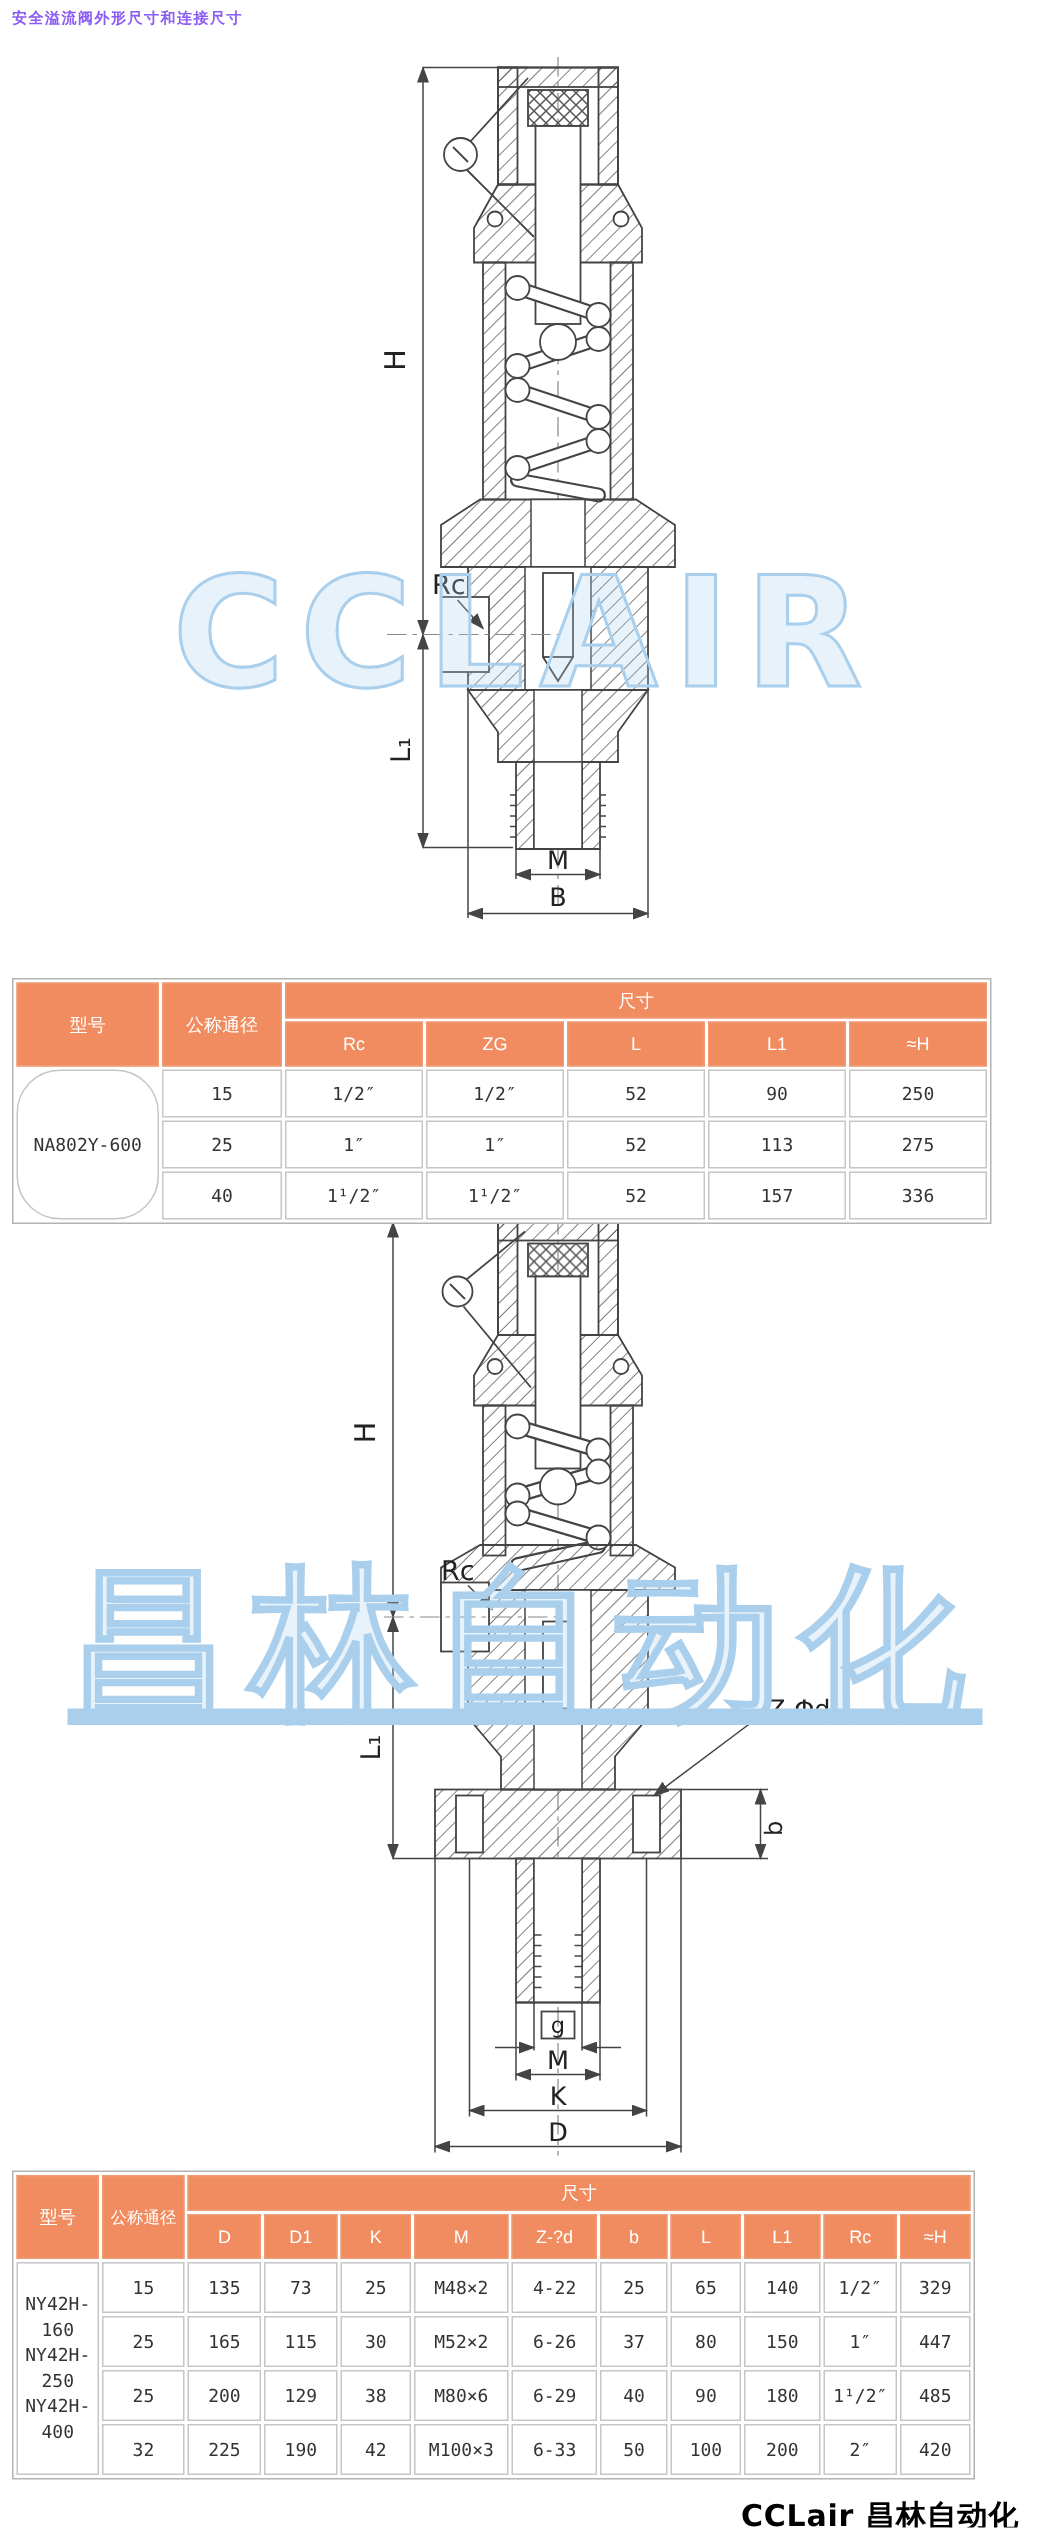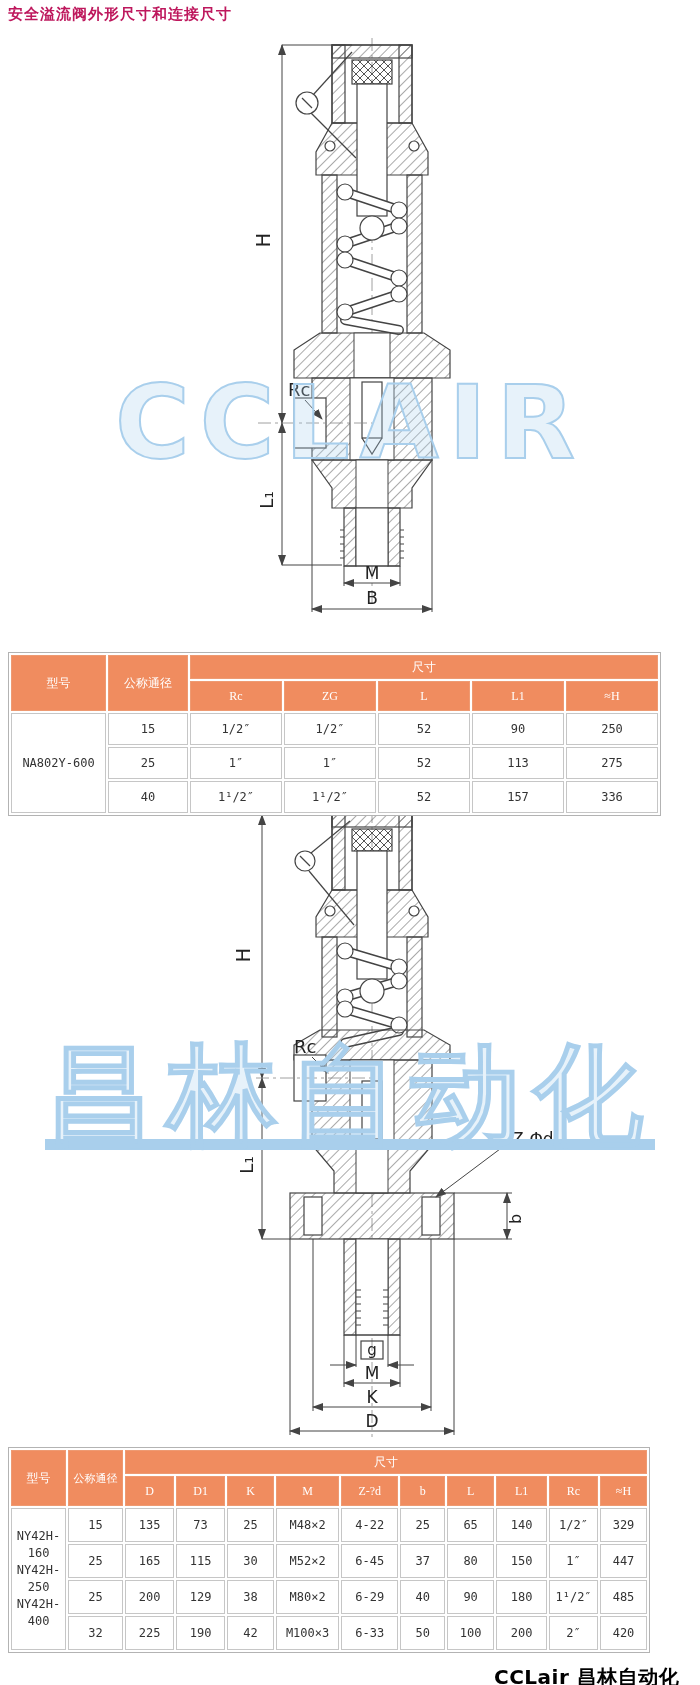--- a/index.html
+++ b/index.html
@@ -1,40 +1,40 @@
 <!DOCTYPE html>
 <html><head>
 <meta charset="utf-8">
 <style>
   html,body{margin:0;padding:0;}
   body{width:700px;height:1685px;position:relative;background:#fff;
        font-family:"DejaVu Sans",sans-serif;overflow:hidden;}
-  #title{position:absolute;top:5px;left:8px;font-weight:bold;font-size:15px;
-         color:#be185d;z-index:6;letter-spacing:1px;}
+  #title{position:absolute;top:5px;left:8px;font-weight:bold;font-size:10px;
+         color:#8b5cf6;z-index:6;letter-spacing:1px;}
   .drawing{position:absolute;left:0;z-index:2;pointer-events:none;}
   #svg1{top:30px;}
   #svg2{top:805px;}
   .wm{position:absolute;left:0;width:700px;text-align:center;font-weight:bold;
       line-height:1;color:rgba(169,207,236,0.28);-webkit-text-stroke:2px #a9cfec;
       z-index:5;pointer-events:none;white-space:nowrap;}
   #wm1{top:372px;font-size:102px;letter-spacing:10px;}
   #wm2{top:1040px;font-size:110px;letter-spacing:12px;text-decoration:underline;-webkit-text-stroke-width:1.5px;}
   .tblwrap{position:absolute;left:8px;width:642px;z-index:4;}
   #t1wrap{top:652px;}
   #t2wrap{top:1447px;}
   table.spec{border-collapse:separate;border-spacing:2px;background:#fff;
              border:1px solid #b3b3b3;table-layout:fixed;width:642px;}
   table.spec td{text-align:center;vertical-align:middle;
       font-family:"DejaVu Sans Mono",monospace;font-size:12px;color:#333;
       border:1px solid #c6c6c6;background:#fff;padding:0 1px;overflow:hidden;}
   table.spec td.hd{background:#F08C5F;color:#fff;border:1px solid #ef States;
-      border:1px solid #ee9a72;font-family:Liberation Serif, serif;font-size:12px;}
+      border:1px solid #ee9a72;font-family:Liberation Sans, sans-serif;font-size:12px;}
   tr.hr1{height:24px;}  tr.hr2{height:30px;}
   tr.dr1{height:32px;}  tr.dr2{height:34px;}
-  td.modelcell{font-size:12px;}
+  td.modelcell{font-size:12px;border-radius:29px;}
   td.modellines{white-space:pre-line;line-height:17px;font-size:12px;margin-left:24px;}
   #footer{position:absolute;top:1640px;left:494px;z-index:9;color:#000;
           font-weight:bold;font-size:20px;letter-spacing:0.5px;margin-top:24px;}
   svg text{font-family:"DejaVu Sans",sans-serif;fill:#222;}
   .ol{stroke:#444;stroke-width:1.2;fill:none;}
   .hl{stroke:#444;stroke-width:1.2;}
   .wf{fill:#fff;stroke:#444;stroke-width:1.2;}
   .dim{stroke:#444;stroke-width:1;fill:none;}
   .cl{stroke:#888;stroke-width:0.8;fill:none;stroke-dasharray:13 4 3 4;}
   .tube{stroke:#444;stroke-width:10;stroke-linecap:round;}
@@ -427,33 +427,33 @@
     <td>140</td>
     <td>1/2″</td>
     <td>329</td>
   </tr>
   <tr class="dr2">
     <td>25</td>
     <td>165</td>
     <td>115</td>
     <td>30</td>
     <td>M52×2</td>
-    <td>6-45</td>
+    <td>6-26</td>
     <td>37</td>
     <td>80</td>
     <td>150</td>
     <td>1″</td>
     <td>447</td>
   </tr>
   <tr class="dr2">
     <td>25</td>
     <td>200</td>
     <td>129</td>
     <td>38</td>
-    <td>M80×2</td>
+    <td>M80×6</td>
     <td>6-29</td>
     <td>40</td>
     <td>90</td>
     <td>180</td>
     <td>1¹/2″</td>
     <td>485</td>
   </tr>
   <tr class="dr2">
     <td>32</td>
     <td>225</td>

